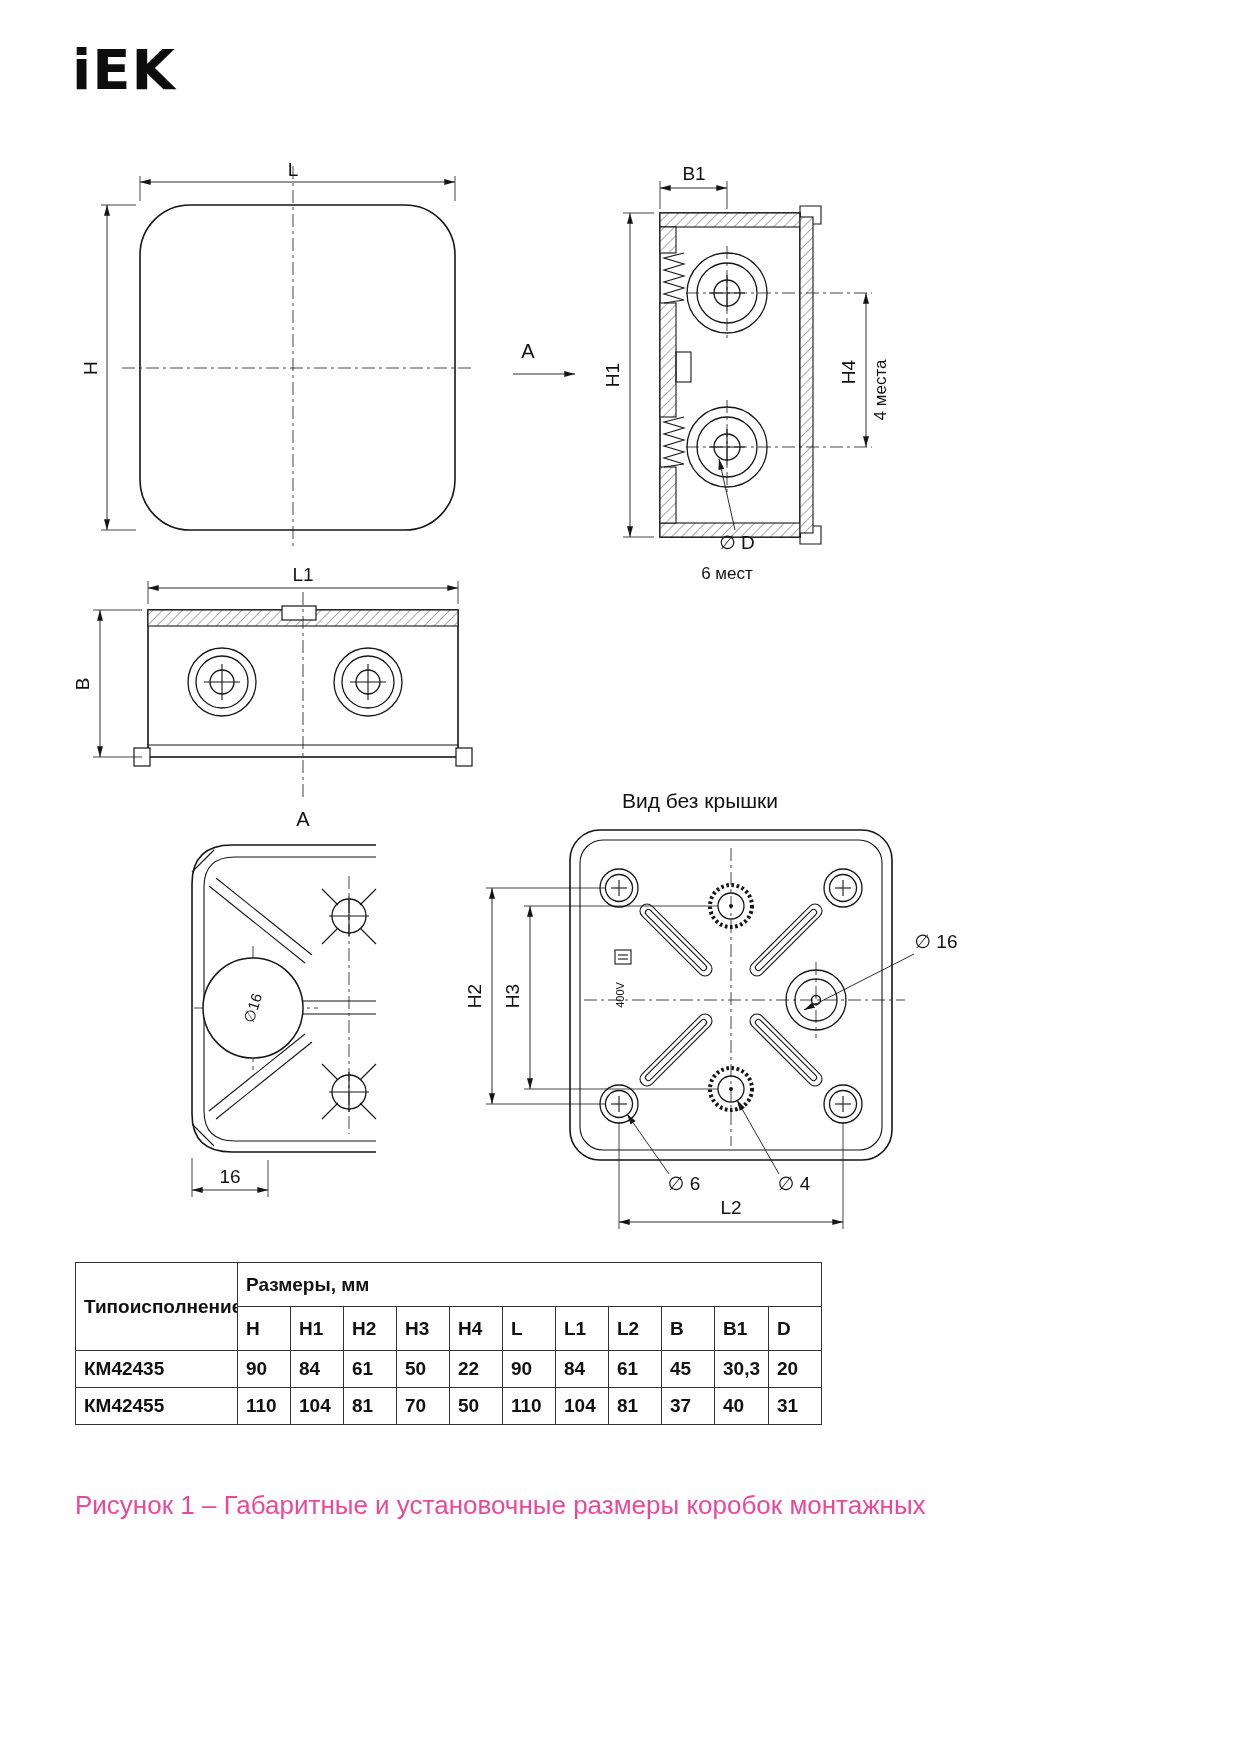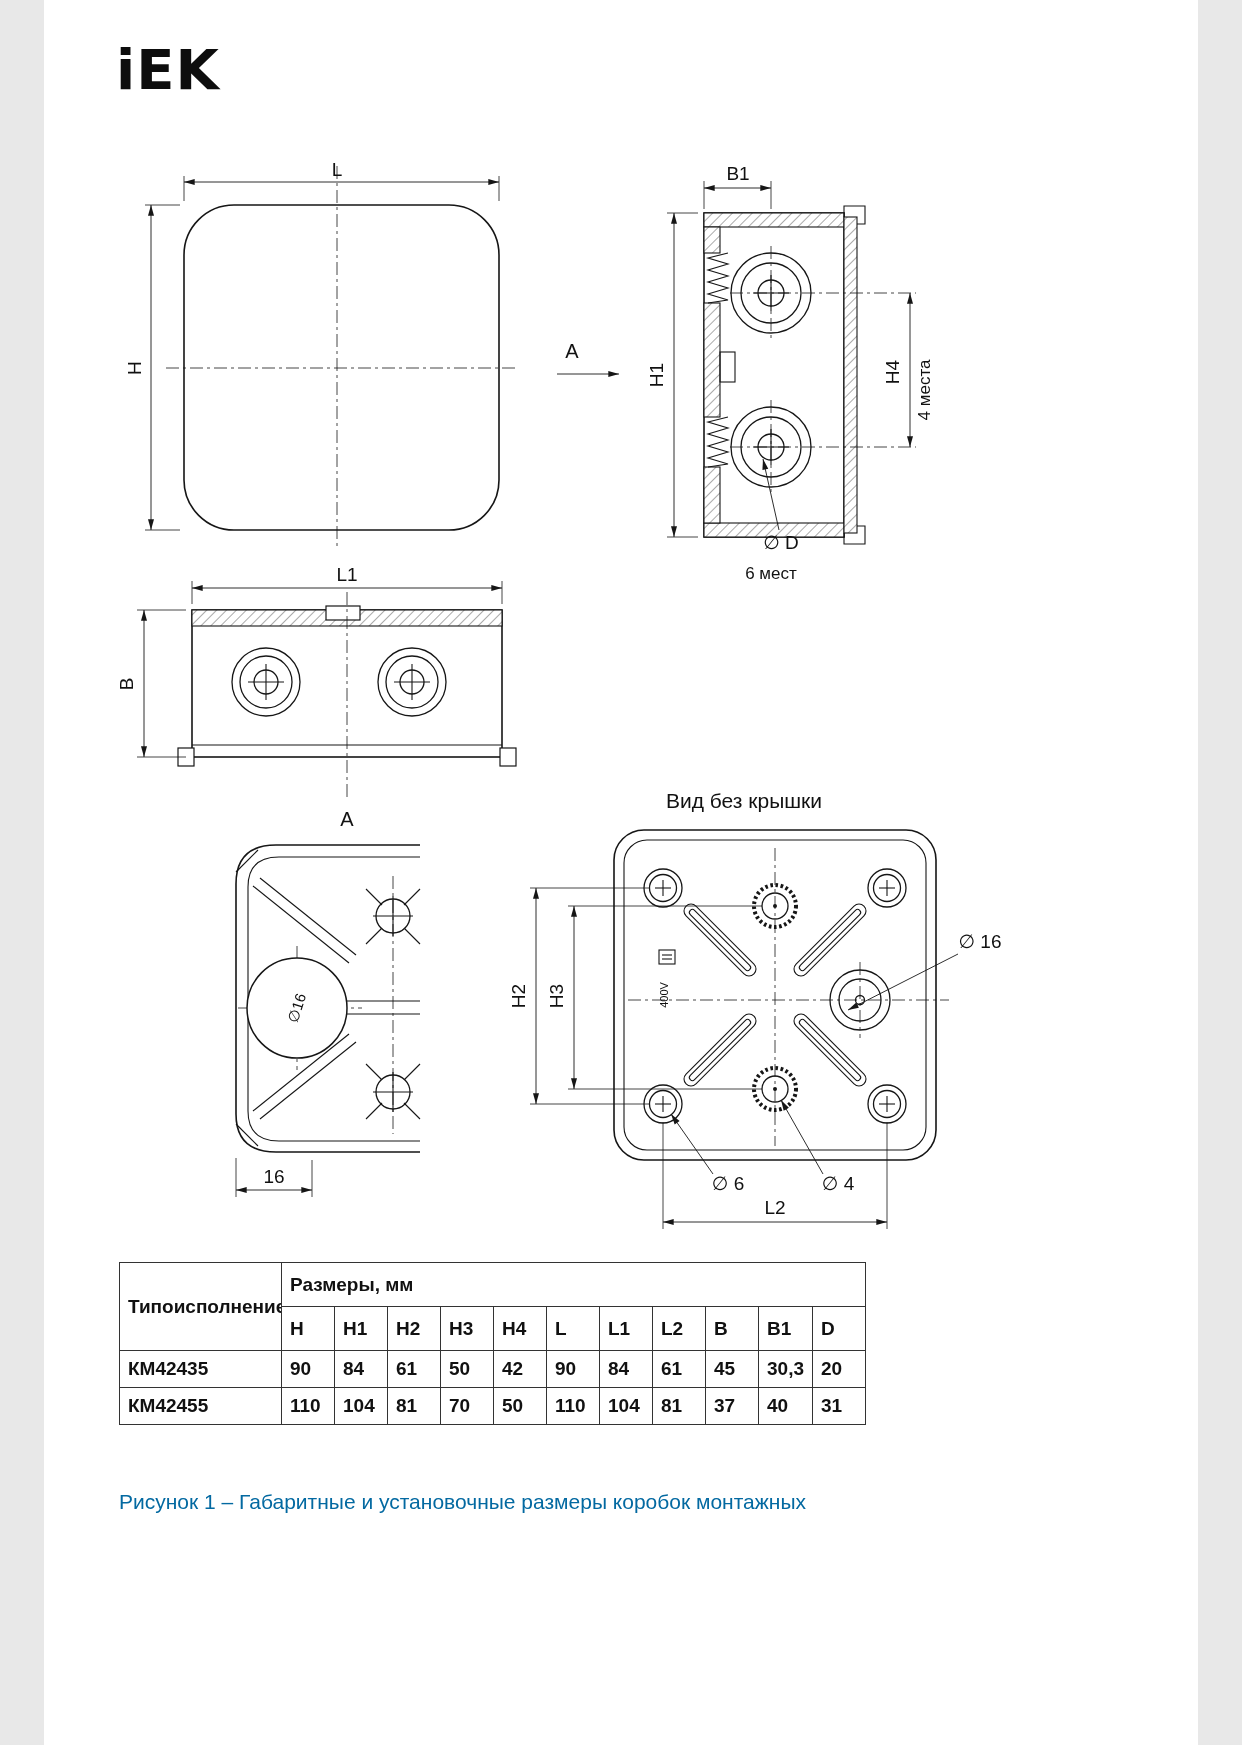--- a/index.html
+++ b/index.html
@@ -1,17 +1,17 @@
 <!DOCTYPE html>
 <html><head>
 <meta charset="utf-8">
 <style>
   html,body { margin:0; padding:0; background:#e8e8e8; }
   .page {
-    position:relative; width:1154px; height:1745px; margin:0 auto;
+    position:relative; width:1242px; height:1745px; margin:0 auto;
     background:#ffffff; overflow:hidden;
     font-family:"Liberation Sans", sans-serif; color:#111;
   }
   .logo {
     position:absolute; left:72px; top:42px;
     font-family:"DejaVu Sans", sans-serif; font-weight:900;
     font-size:56px; line-height:1; color:#0d0d0d; letter-spacing:1px;
   }
   .drawing { position:absolute; overflow:visible; }
 
@@ -42,21 +42,21 @@
   }
   table.dims th, table.dims td {
     border:1px solid #333; font-weight:bold; text-align:left;
     padding:4px 8px; white-space:nowrap; overflow:hidden;
   }
   table.dims thead tr { height:44px; }
   table.dims tbody tr { height:37px; }
 
   .caption {
     position:absolute; left:75px; top:1490px;
-    font-size:21px; color:#0369a1;
+    font-size:26px; color:#ec4899;
   }
 </style>
 </head>
 <body>
 
 <div class="page">
 
   <svg width="0" height="0" style="position:absolute" aria-hidden="true">
     <defs>
       <marker id="arr" viewBox="0 0 12 8" refX="11.5" refY="4" markerWidth="12" markerHeight="8" orient="auto-start-reverse" markerUnits="userSpaceOnUse">
@@ -367,21 +367,21 @@
         <th>D</th>
       </tr>
     </thead>
     <tbody>
       <tr>
         <td>КМ42435</td>
         <td>90</td>
         <td>84</td>
         <td>61</td>
         <td>50</td>
-        <td>42</td>
+        <td>22</td>
         <td>90</td>
         <td>84</td>
         <td>61</td>
         <td>45</td>
         <td>30,3</td>
         <td>20</td>
       </tr>
       <tr>
         <td>КМ42455</td>
         <td>110</td>

